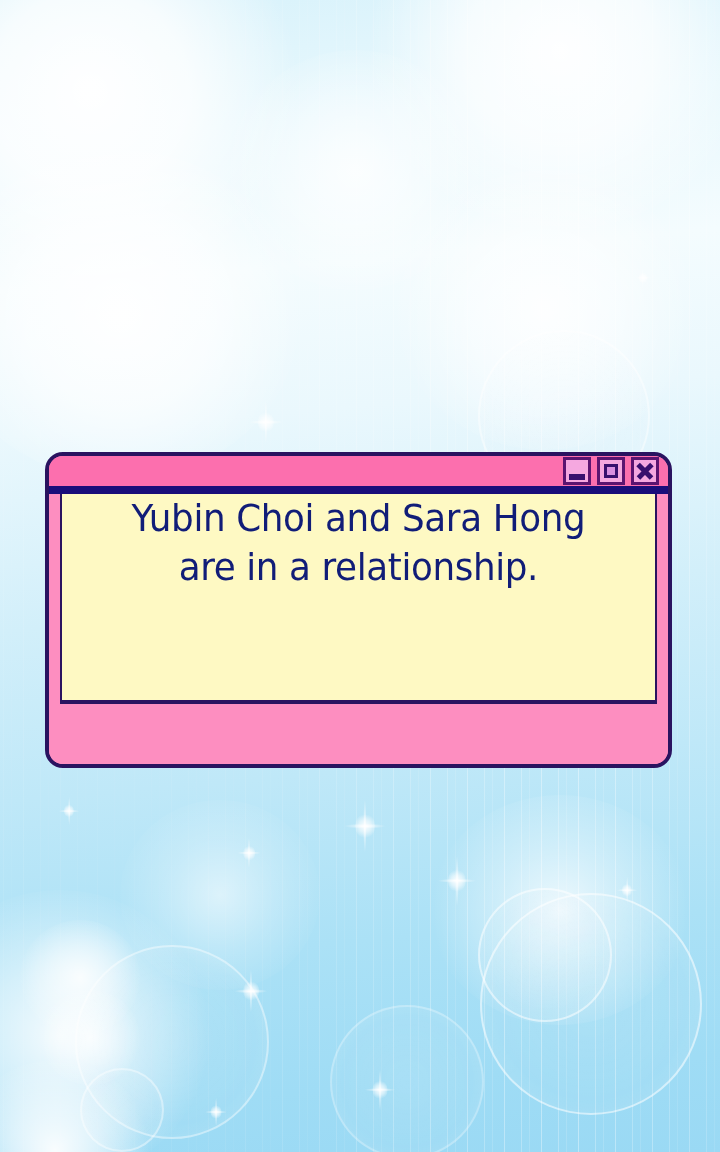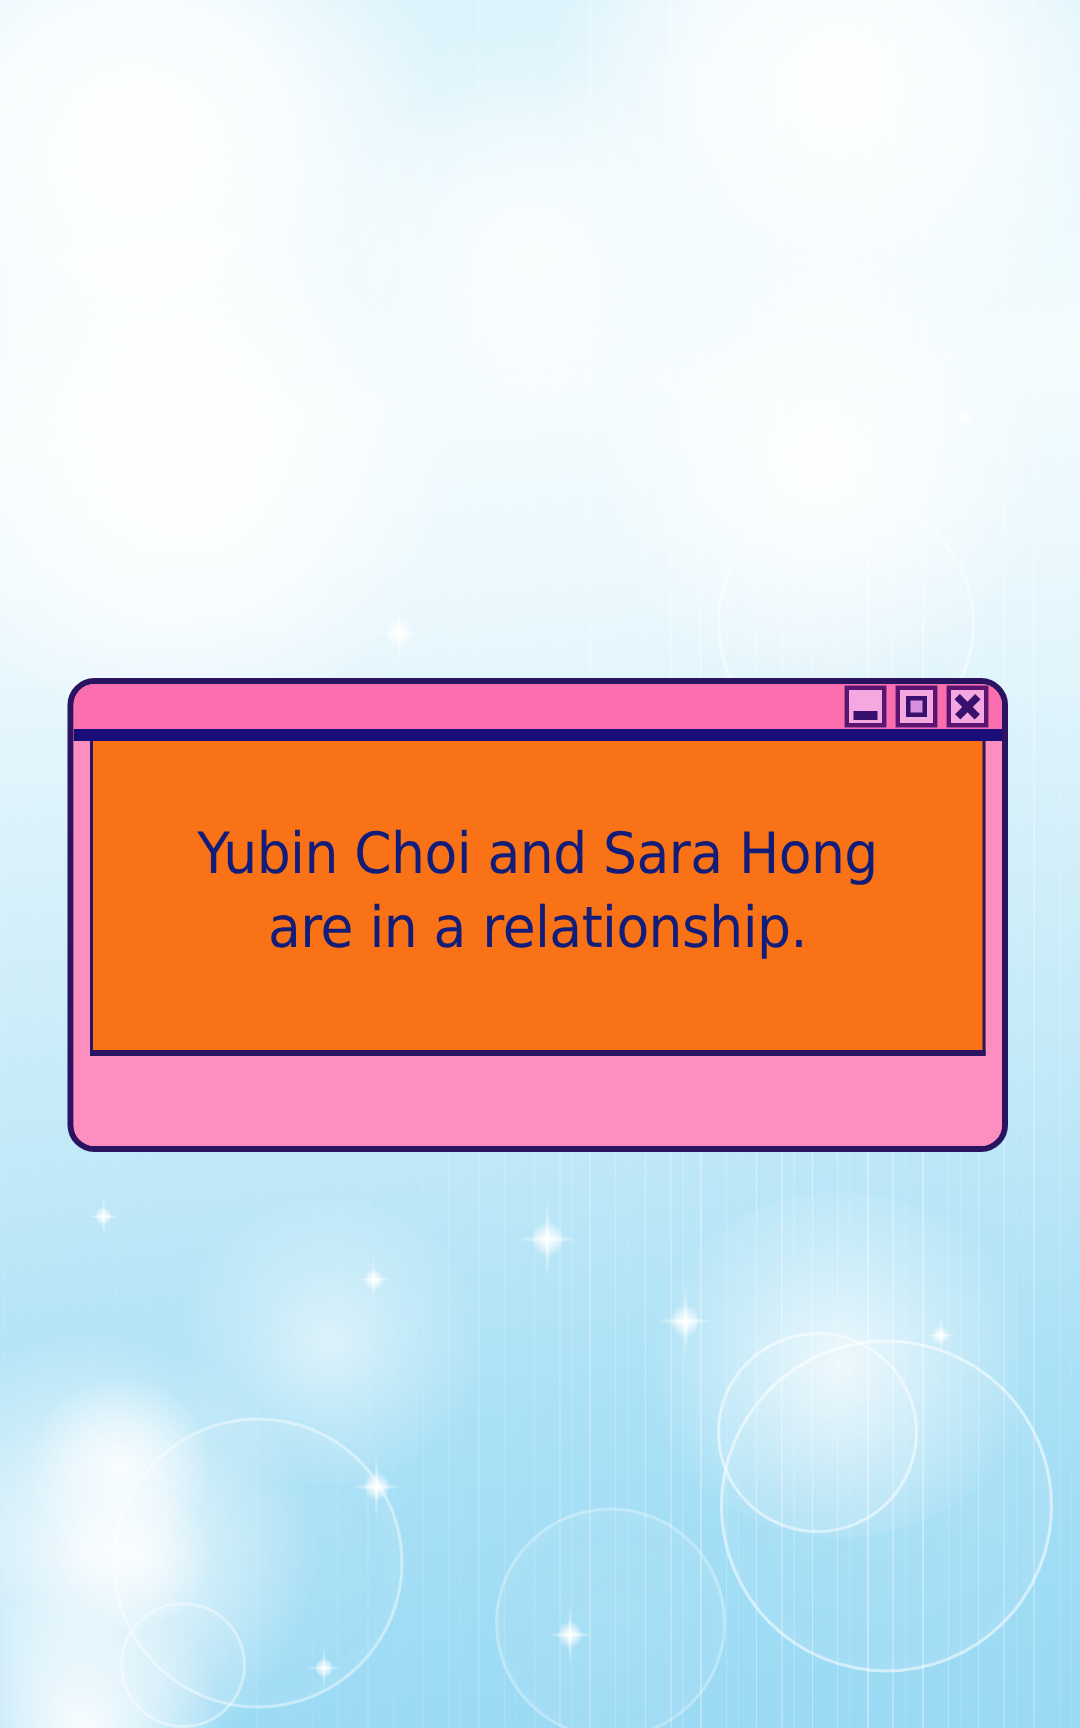--- a/index.html
+++ b/index.html
@@ -200,26 +200,25 @@
     flex: 1 1 auto;
     display: flex;
     flex-direction: column;
     padding: 0 11px 0 11px;
     box-sizing: border-box;
     background: #fd8ec0;
   }
 
   .content-area {
     flex: 1 1 auto;
-    background: #f97316;
+    background: #fef9c3;
     border-left: 2px solid #2a1360;
     border-right: 2px solid #2a1360;
     border-bottom: 4px solid #2a1360;
     display: flex;
-    align-items: center;
     justify-content: center;
     box-sizing: border-box;
     margin-bottom: 0;
     min-height: 0;
   }
 
   .message {
     text-align: center;
     color: #111d78;
     font-family: "DejaVu Sans", sans-serif;

